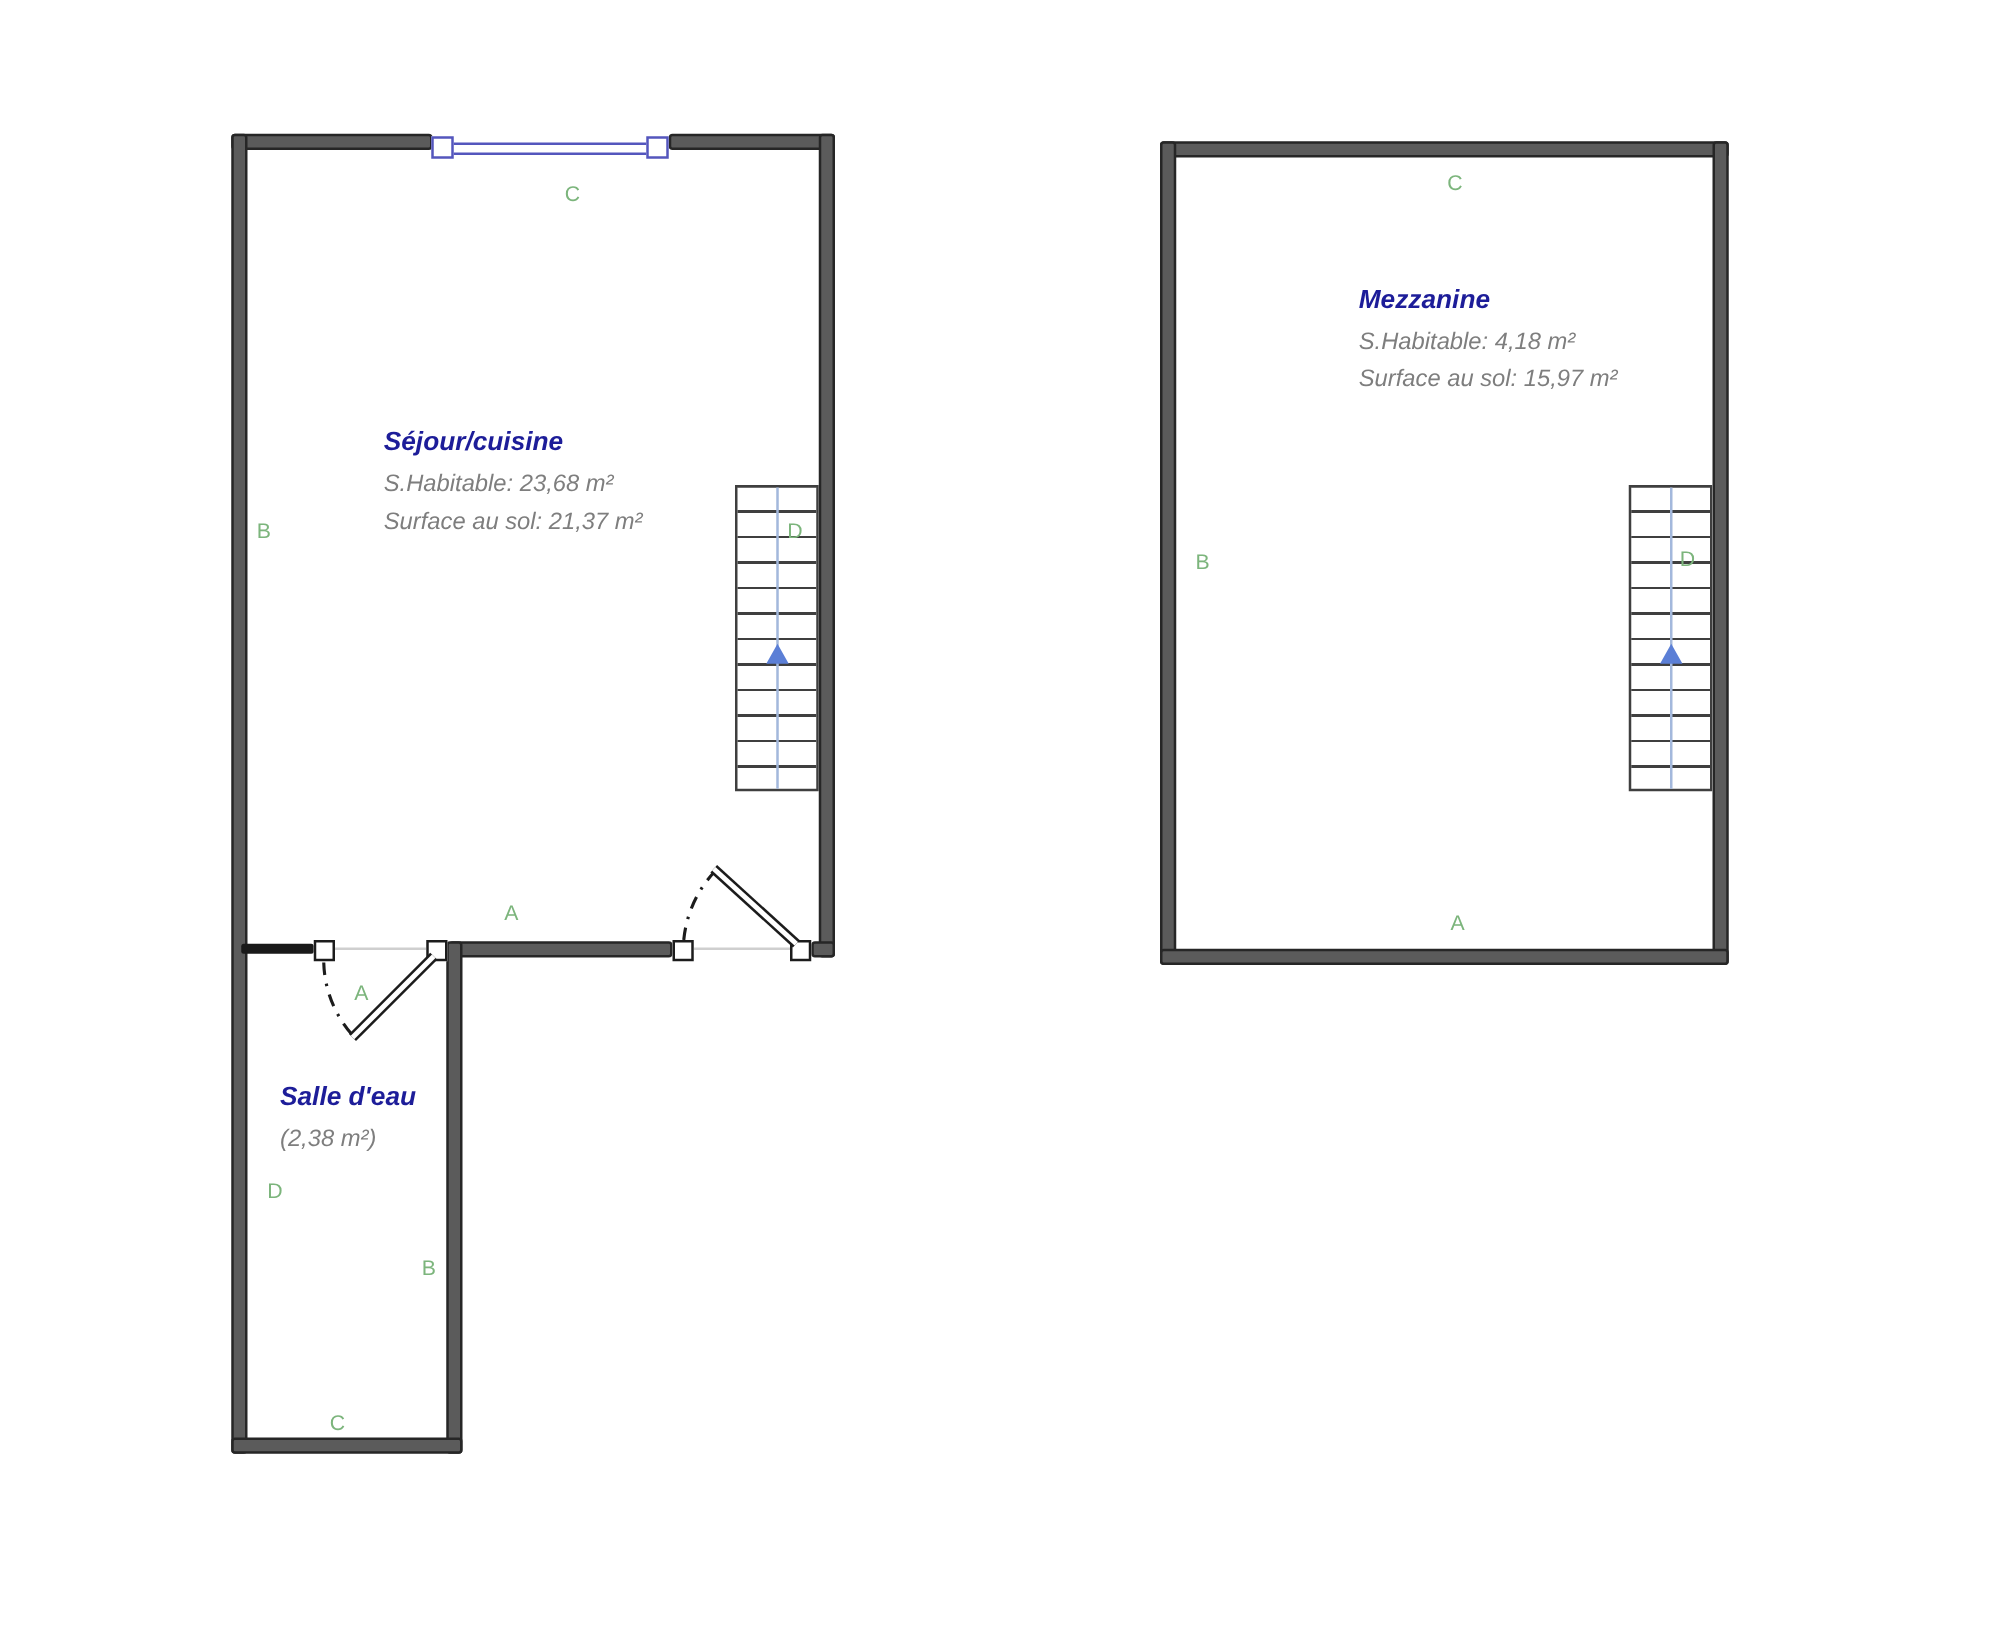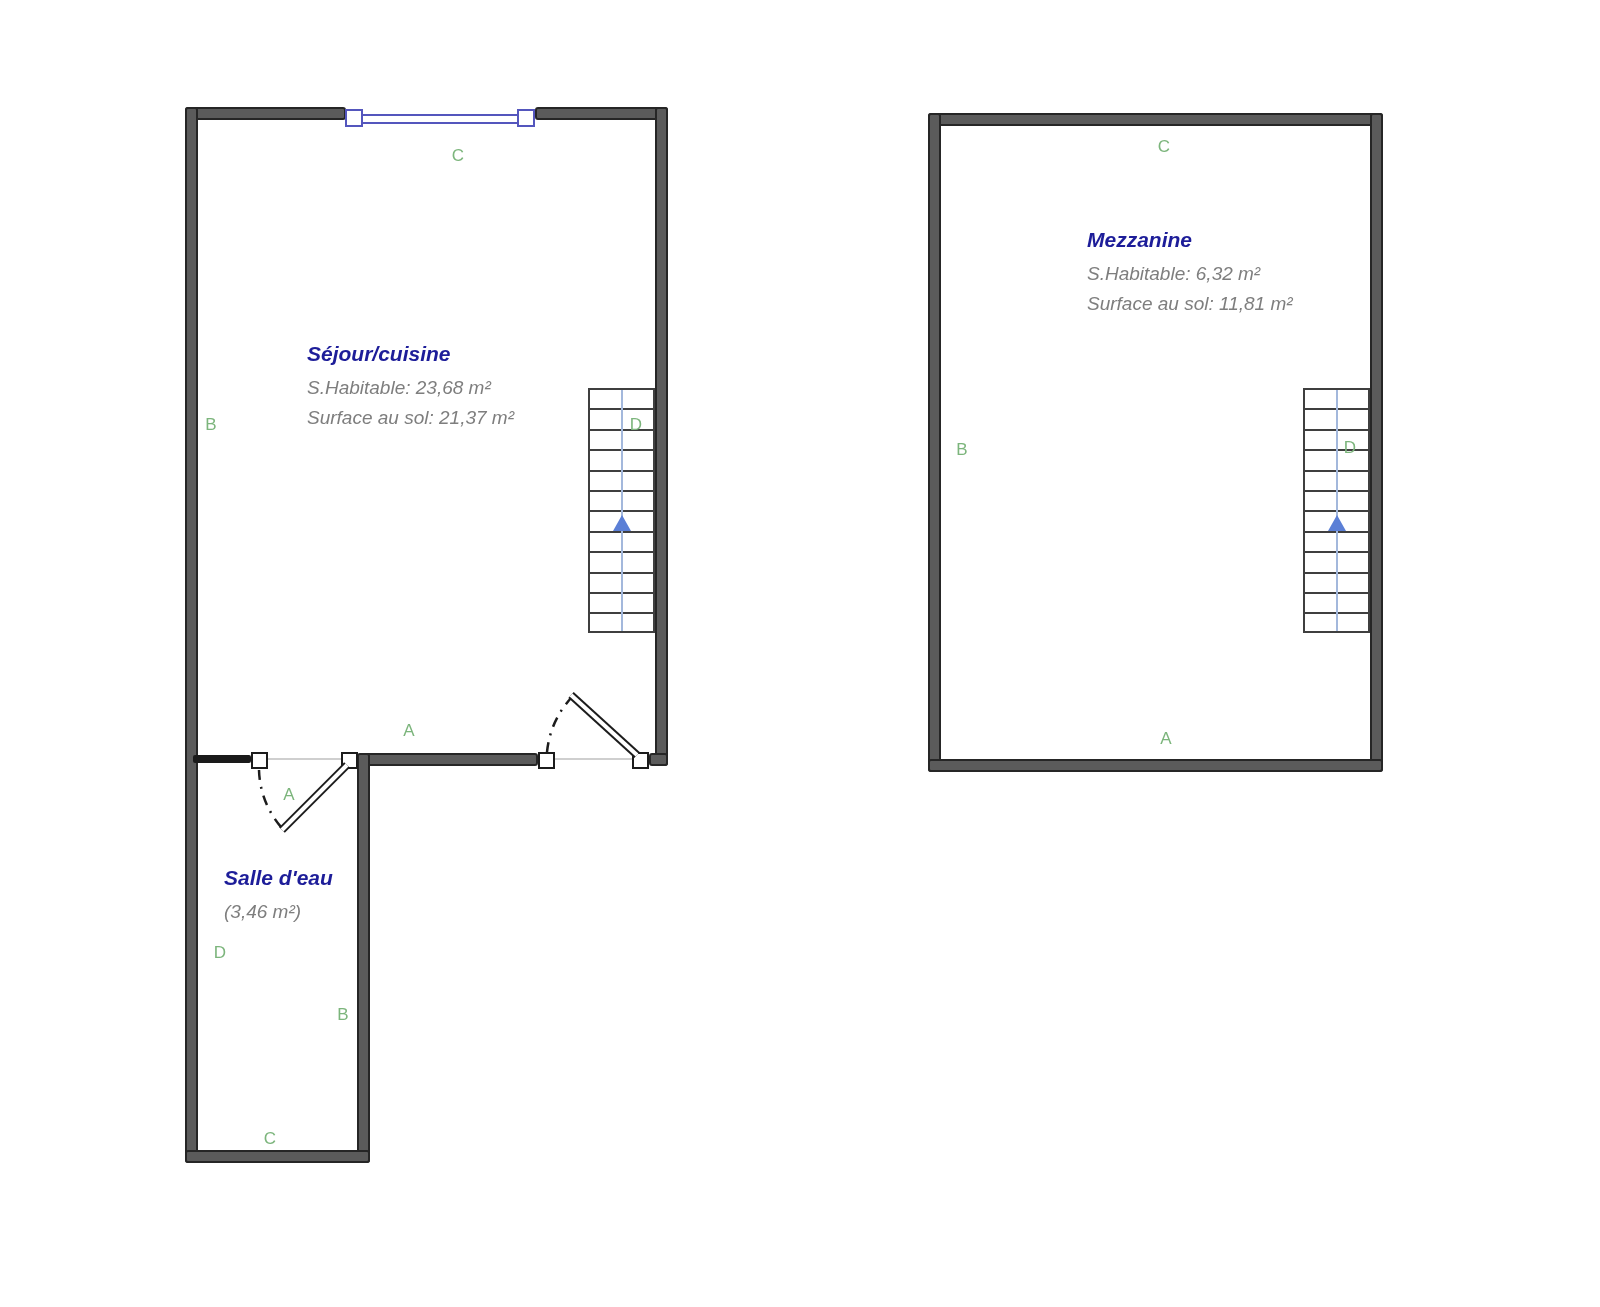--- a/index.html
+++ b/index.html
@@ -96,21 +96,21 @@
     </div>
 
     <div class="room-label" style="left:307px;top:342px">
       <div class="room-title">Séjour/cuisine</div>
       <div class="room-sub">S.Habitable: 23,68 m²</div>
       <div class="room-sub">Surface au sol: 21,37 m²</div>
     </div>
 
     <div class="room-label" style="left:224px;top:866px">
       <div class="room-title">Salle d'eau</div>
-      <div class="room-sub">(3,46 m²)</div>
+      <div class="room-sub">(2,38 m²)</div>
     </div>
 
     <div class="wall-label" style="left:458px;top:156px">C</div>
     <div class="wall-label" style="left:211px;top:425px">B</div>
     <div class="wall-label" style="left:636px;top:425px">D</div>
     <div class="wall-label" style="left:409px;top:731px">A</div>
     <div class="wall-label" style="left:289px;top:795px">A</div>
     <div class="wall-label" style="left:220px;top:953px">D</div>
     <div class="wall-label" style="left:343px;top:1015px">B</div>
     <div class="wall-label" style="left:270px;top:1139px">C</div>
@@ -123,22 +123,22 @@
     <div class="wall" style="left:1370px;top:113px;width:13px;height:659px"></div>
     <div class="wall" style="left:928px;top:759px;width:455px;height:13px"></div>
 
     <div class="stairs" style="left:1303px;top:388px;width:67px;height:245px">
       <div class="stair-guide"></div>
       <div class="stair-arrow" style="top:125px"></div>
     </div>
 
     <div class="room-label" style="left:1087px;top:228px">
       <div class="room-title">Mezzanine</div>
-      <div class="room-sub">S.Habitable: 6,32 m²</div>
-      <div class="room-sub">Surface au sol: 11,81 m²</div>
+      <div class="room-sub">S.Habitable: 4,18 m²</div>
+      <div class="room-sub">Surface au sol: 15,97 m²</div>
     </div>
 
     <div class="wall-label" style="left:1164px;top:147px">C</div>
     <div class="wall-label" style="left:962px;top:450px">B</div>
     <div class="wall-label" style="left:1350px;top:448px">D</div>
     <div class="wall-label" style="left:1166px;top:739px">A</div>
   </div>
 
   <svg class="overlay" width="1600" height="1307" viewBox="0 0 1600 1307">
 

